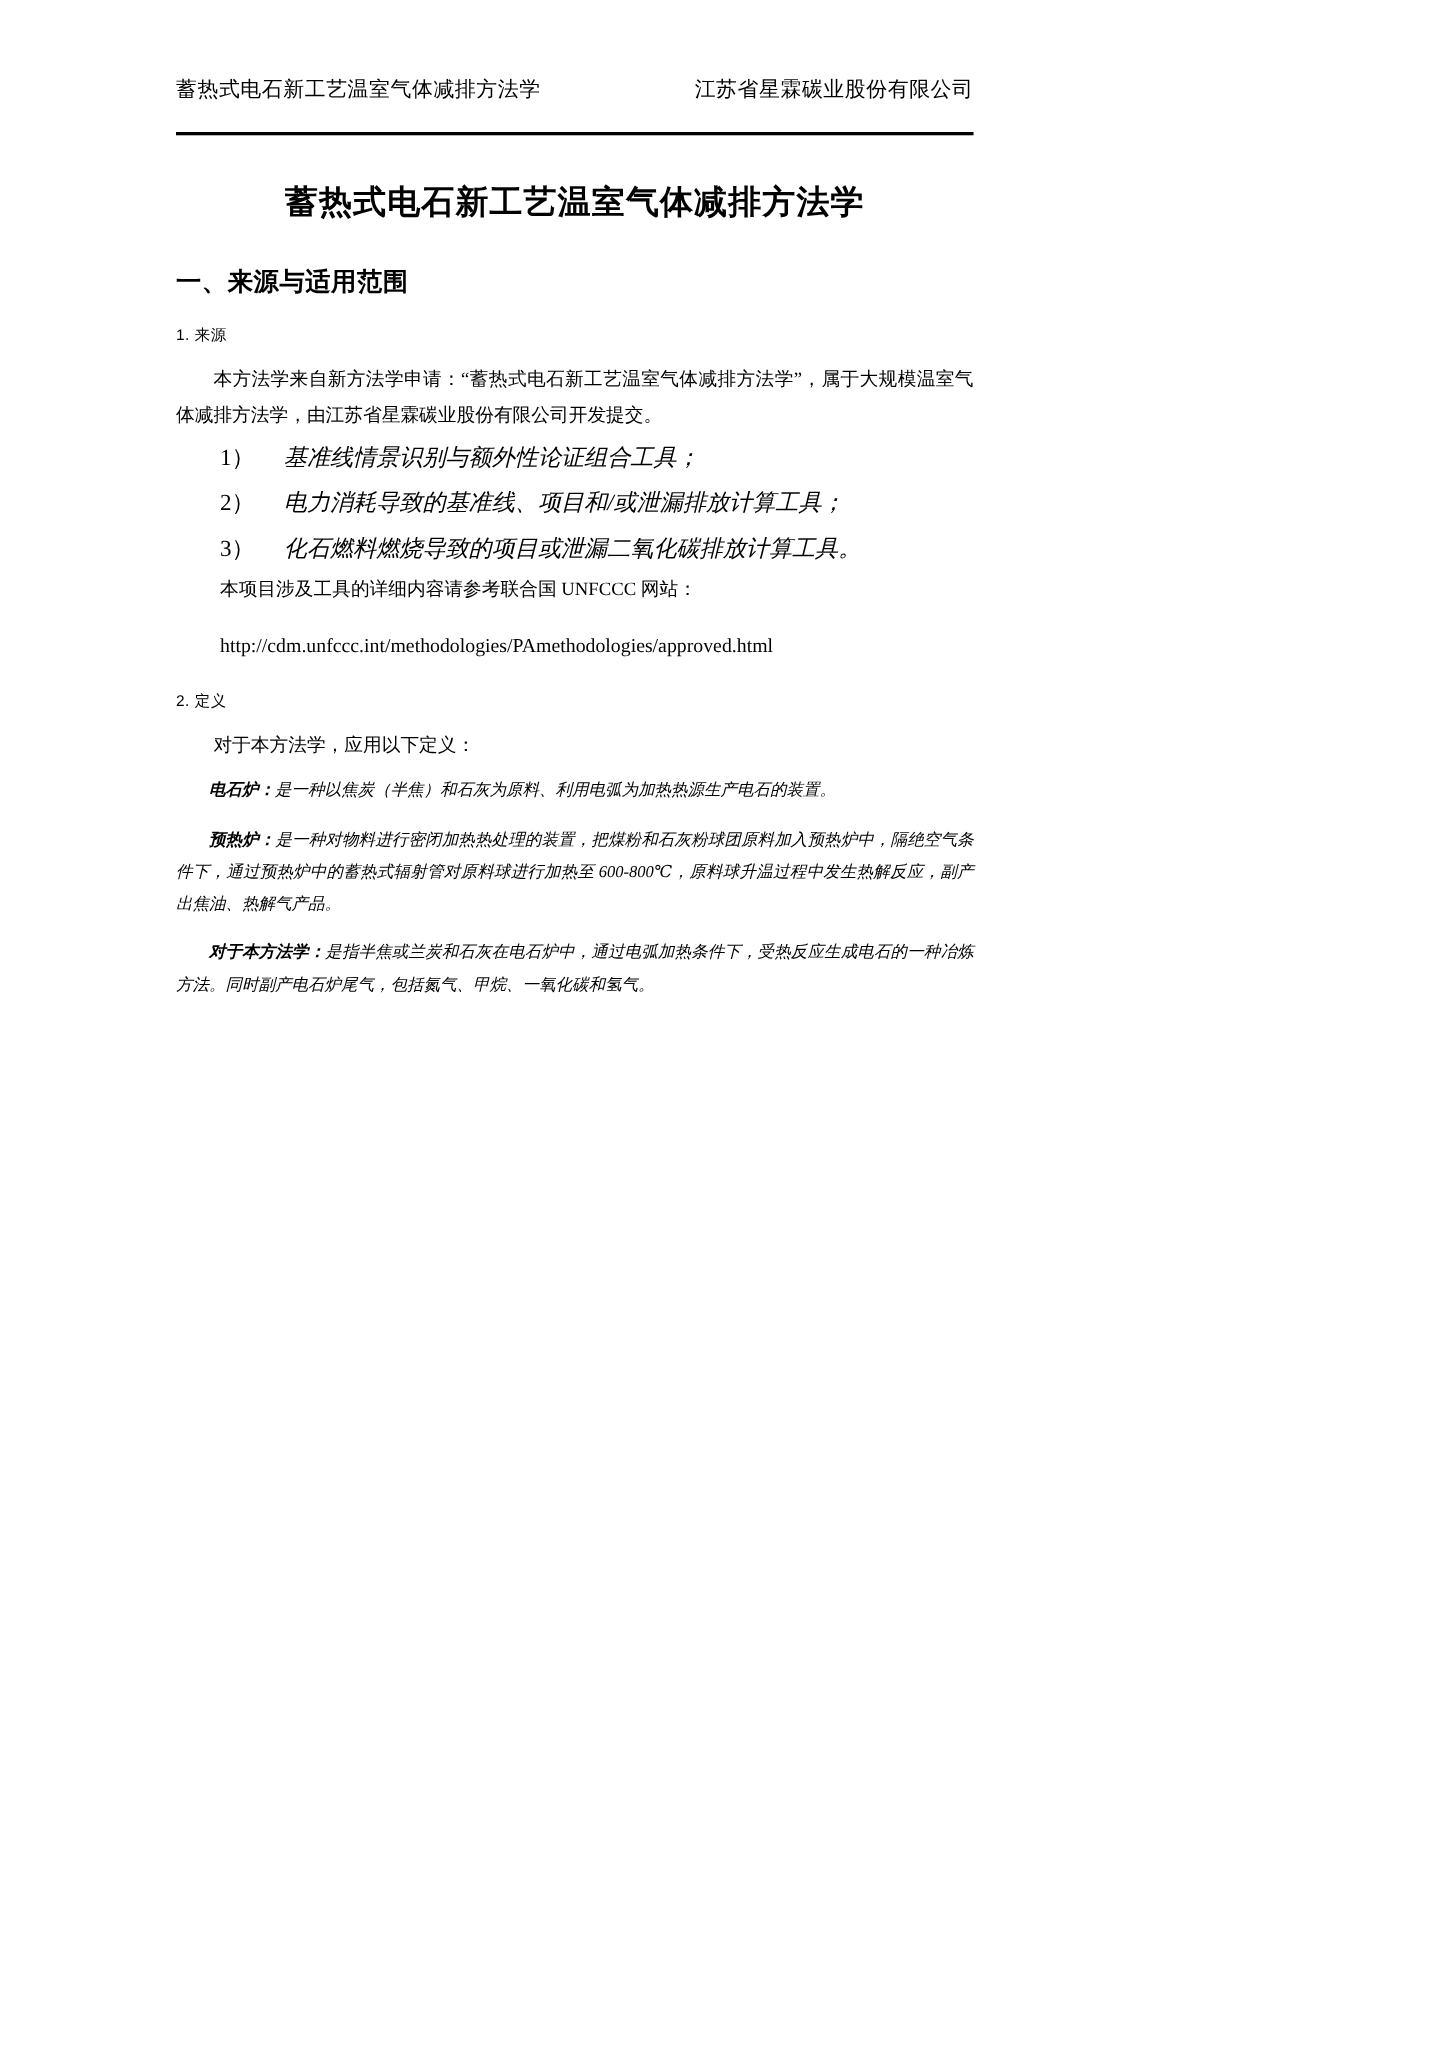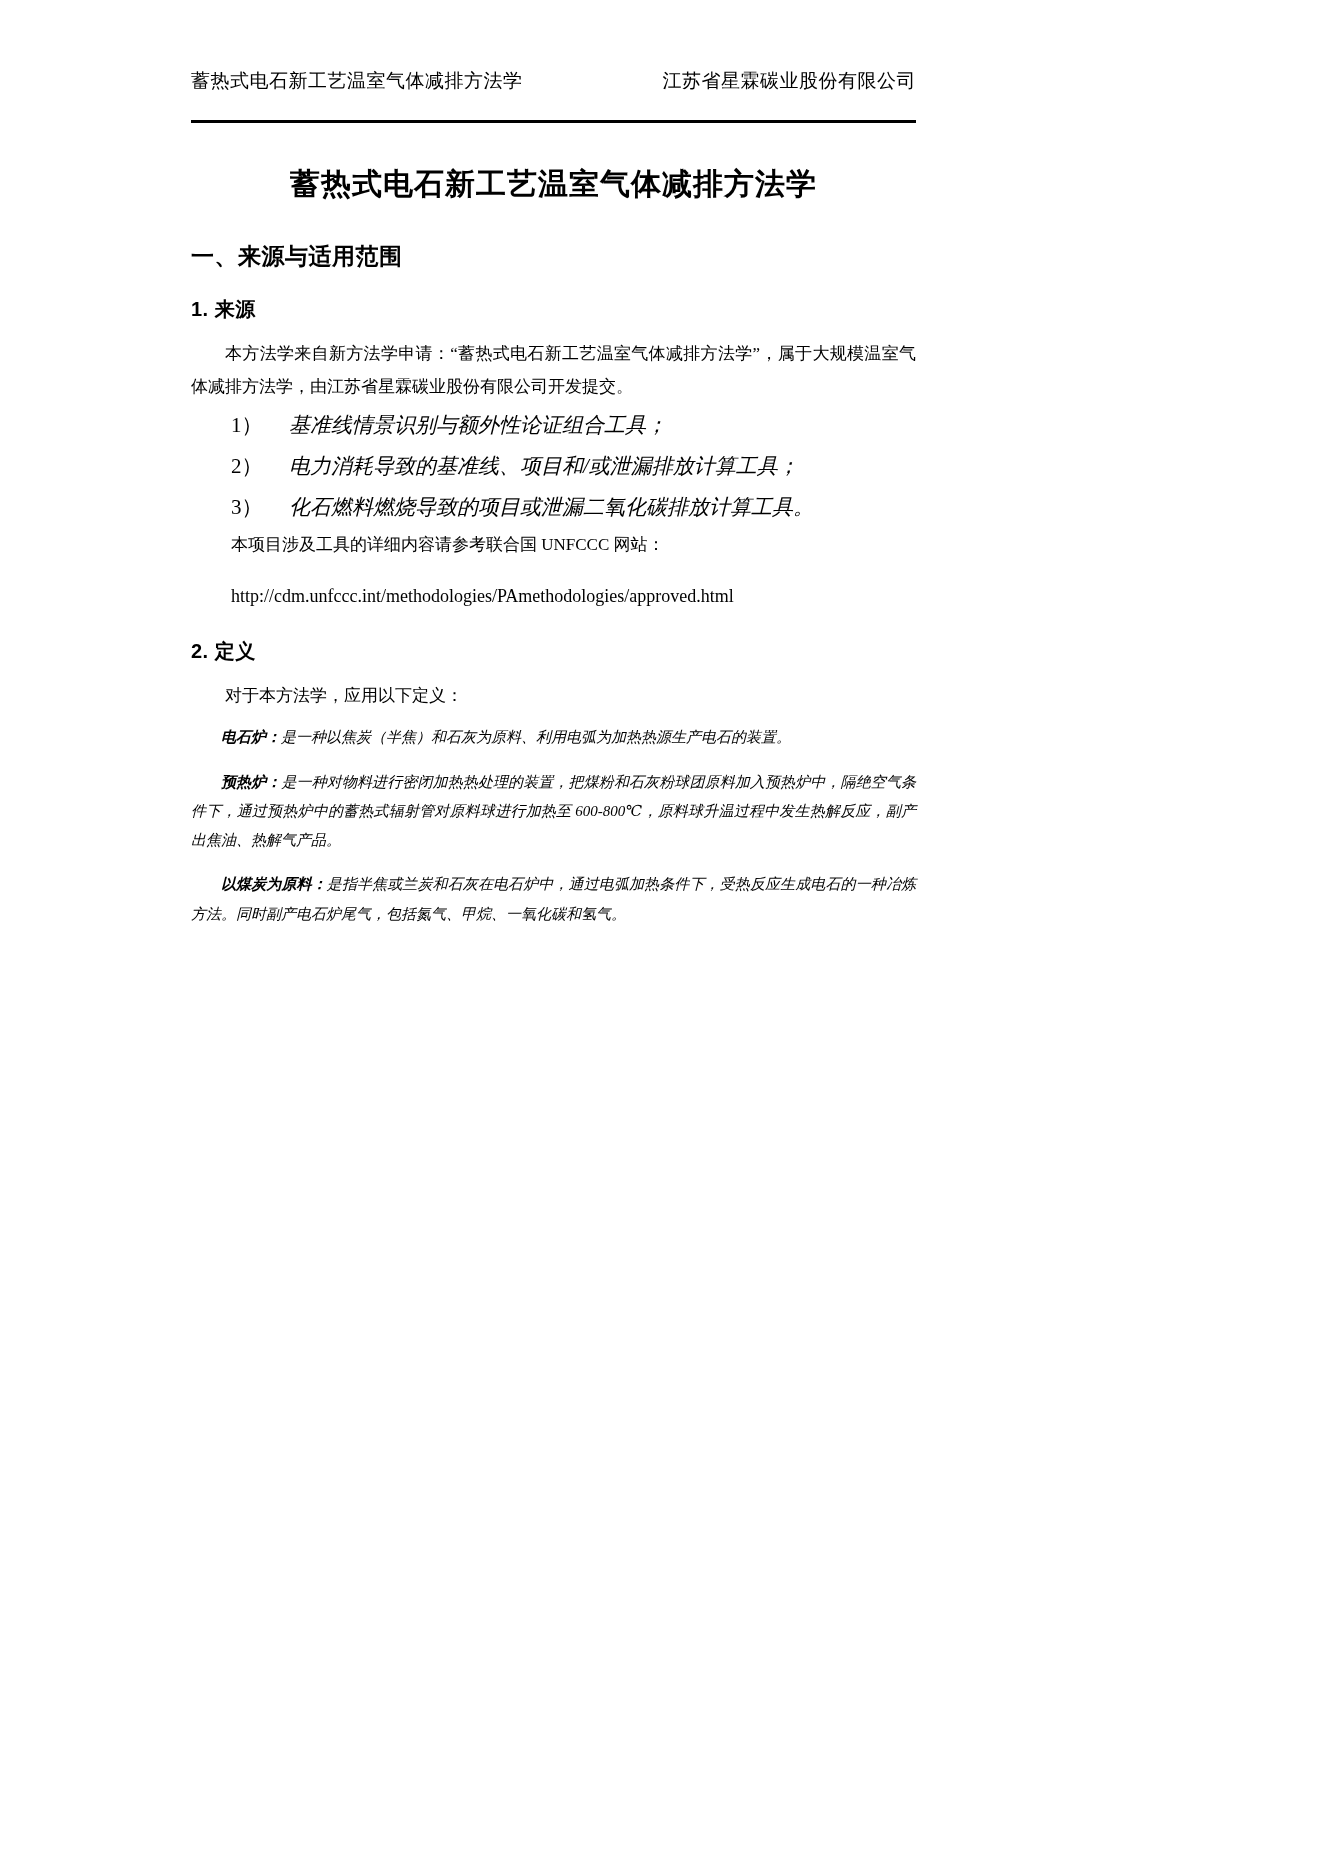--- a/index.html
+++ b/index.html
@@ -8,21 +8,20 @@
     background: #ffffff;
   }
   .page {
     width: 1045px;
     height: 1871px;
     position: relative;
     background: #ffffff;
     font-family: "Liberation Serif", "DejaVu Serif", serif;
     color: #000000;
     box-sizing: border-box;
-    margin-left: 31px;
   }
   .header {
     position: absolute;
     left: 160px;
     right: 160px;
     top: 68px;
     display: flex;
     justify-content: space-between;
     align-items: baseline;
     font-size: 19px;
@@ -54,22 +53,22 @@
     font-family: "Liberation Sans", sans-serif;
   }
   .h1 {
     font-size: 23px;
     font-weight: bold;
     margin: 26px 0 18px 0;
     font-family: "Liberation Sans", sans-serif;
     letter-spacing: 0.5px;
   }
   .h2 {
-    font-size: 20px;
-    font-weight: bold;
+    font-size: 14px;
+    font-weight: normal;
     margin: 24px 0 14px 0;
     font-family: "Liberation Sans", sans-serif;
     letter-spacing: 0.5px;
   }
   .p {
     font-size: 17px;
     line-height: 1.95;
     text-align: justify;
     margin: 0 0 2px 0;
     text-indent: 2em;
@@ -167,18 +166,18 @@
     <p class="def tight">
       <span class="term">电石炉：</span><span>是一种以焦炭（半焦）和石灰为原料、利用电弧为加热热源生产电石的装置。</span>
     </p>
 
     <p class="def">
       <span class="term">预热炉：</span><span>是一种对物料进行密闭加热热处理的装置，把煤粉和石灰粉球团原料加入预热炉中，隔绝空气条件下，通过预热炉中的蓄热式辐射管对原料球进行加热至 600-800℃，原料球升温过程中发生热解反应，副产出焦油、热解气产品。</span>
     </p>
 
 
     <p class="def">
-      <span class="term">以煤炭为原料：</span><span>是指半焦或兰炭和石灰在电石炉中，通过电弧加热条件下，受热反应生成电石的一种冶炼方法。同时副产电石炉尾气，包括氮气、甲烷、一氧化碳和氢气。</span>
+      <span class="term">对于本方法学：</span><span>是指半焦或兰炭和石灰在电石炉中，通过电弧加热条件下，受热反应生成电石的一种冶炼方法。同时副产电石炉尾气，包括氮气、甲烷、一氧化碳和氢气。</span>
     </p>
 
 
   </div>
 </div>
 
 </body></html>

